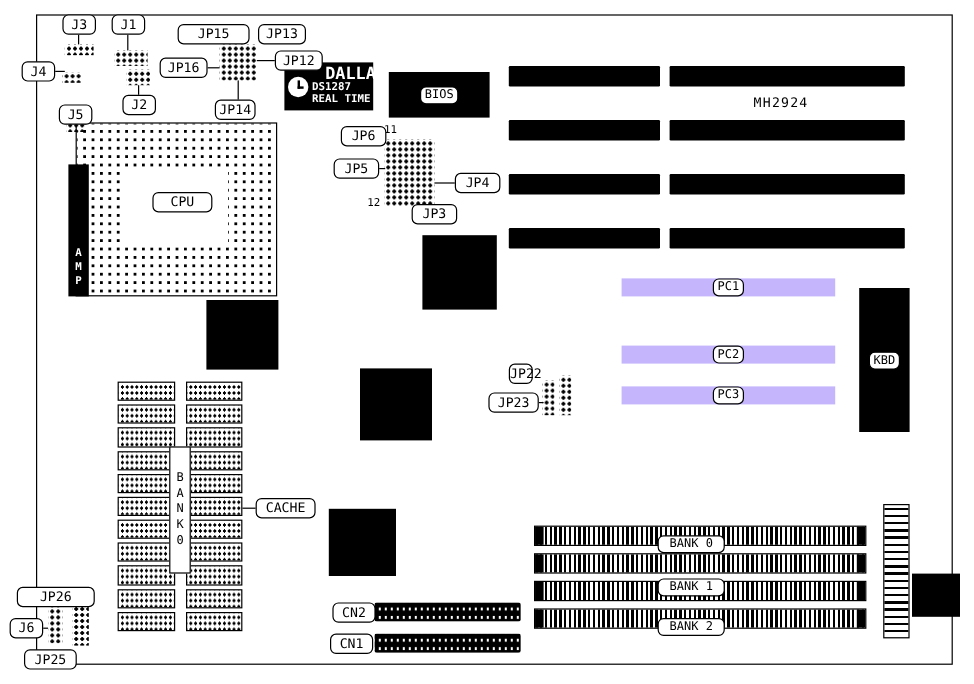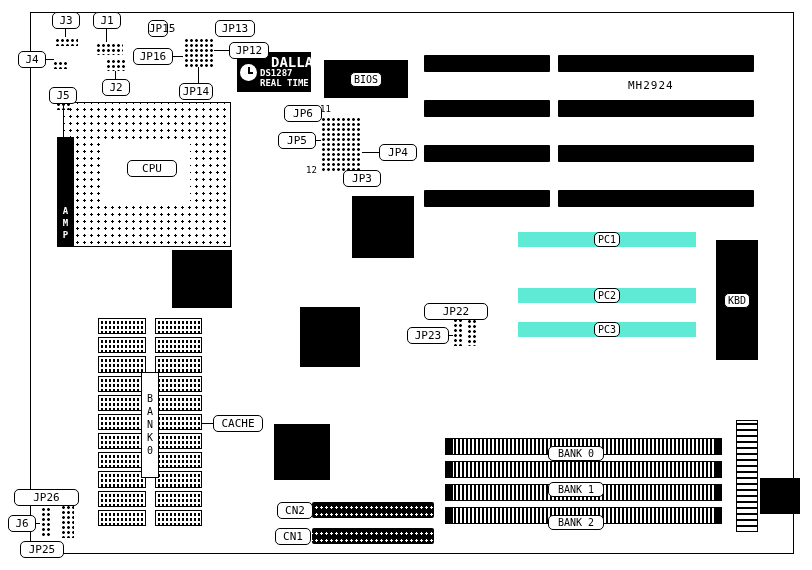--- a/index.html
+++ b/index.html
@@ -10,21 +10,21 @@
              font:11px "DejaVu Sans Mono", monospace; text-align:center; height:17px; line-height:15px; z-index:6; }
   .dots { position:absolute; background-image:radial-gradient(#000 1.3px, transparent 1.5px);
           background-size:5px 5px; background-position:1px 1px; }
   .chip { position:absolute; background:#000; }
   .center-flex { display:flex; align-items:center; justify-content:center; }
   .cpu-socket { position:absolute; border:1px solid #000;
                 background-image:radial-gradient(#000 1.2px, transparent 1.4px);
                 background-size:7px 7px; background-position:3px 3px; }
   .cpu-center { position:absolute; inset:40px; background:#fff; }
   .isa { position:absolute; background:#000; height:17px; border-radius:1px; }
-  .pcslot { position:absolute; background:#5eead4; height:15px; display:flex; align-items:center; justify-content:center; }
+  .pcslot { position:absolute; background:#c4b5fd; height:15px; display:flex; align-items:center; justify-content:center; }
   .slot-label { background:#fff; border:1px solid #000; border-radius:5px;
                 font:10px "DejaVu Sans Mono", monospace; line-height:13px; padding:0 3px; text-align:center; z-index:5; }
   .abs-label { position:absolute; }
   .simm { position:absolute; height:17px; border:1px solid #000;
           background:repeating-linear-gradient(90deg, #000 0 2px, #fff 2px 4px); }
   .simm::before, .simm::after { content:""; position:absolute; top:0; bottom:0; width:7px; background:#000; }
   .simm::before { left:0; } .simm::after { right:0; }
   .header-dots { position:absolute; background-color:#000;
                  background-image:radial-gradient(#fff 1px, transparent 1.2px);
                  background-size:5px 7px; background-position:2px 2px; border-radius:2px; }
@@ -169,34 +169,34 @@
   <div class="slot-label abs-label" style="left:548px;top:515px;width:56px">BANK 2</div>
 
   <div class="pwr" style="left:736px;top:420px;width:22px;height:112px"></div>
   <div class="chip" style="left:760px;top:478px;width:40px;height:36px"></div>
 
   <div class="dots" style="left:40px;top:506px;width:12px;height:30px"></div>
   <div class="dots" style="left:60px;top:504px;width:14px;height:34px"></div>
 
   <div class="callout" style="left:52px;top:12px;width:28px">J3</div>
   <div class="callout" style="left:93px;top:12px;width:28px">J1</div>
-  <div class="callout" style="left:148px;top:20px;width:20px">JP15</div>
+  <div class="callout" style="left:148px;top:20px;width:60px">JP15</div>
   <div class="callout" style="left:215px;top:20px;width:40px">JP13</div>
   <div class="callout" style="left:18px;top:51px;width:28px">J4</div>
   <div class="callout" style="left:133px;top:48px;width:40px">JP16</div>
   <div class="callout" style="left:229px;top:42px;width:40px">JP12</div>
   <div class="callout" style="left:102px;top:79px;width:28px">J2</div>
   <div class="callout" style="left:179px;top:83px;width:34px">JP14</div>
   <div class="callout" style="left:49px;top:87px;width:28px">J5</div>
   <div class="callout" style="left:127px;top:160px;width:50px">CPU</div>
   <div class="callout" style="left:284px;top:105px;width:38px">JP6</div>
   <div class="callout" style="left:278px;top:132px;width:38px">JP5</div>
   <div class="callout" style="left:379px;top:144px;width:38px">JP4</div>
   <div class="callout" style="left:343px;top:170px;width:38px">JP3</div>
-  <div class="callout" style="left:424px;top:303px;width:64px">JP22</div>
+  <div class="callout" style="left:424px;top:303px;width:20px">JP22</div>
   <div class="callout" style="left:407px;top:327px;width:42px">JP23</div>
   <div class="callout" style="left:213px;top:415px;width:50px">CACHE</div>
   <div class="callout" style="left:277px;top:502px;width:36px">CN2</div>
   <div class="callout" style="left:275px;top:528px;width:36px">CN1</div>
   <div class="callout" style="left:14px;top:489px;width:65px">JP26</div>
   <div class="callout" style="left:8px;top:515px;width:28px">J6</div>
   <div class="callout" style="left:20px;top:541px;width:44px">JP25</div>
 </div>
 
 </body></html>

